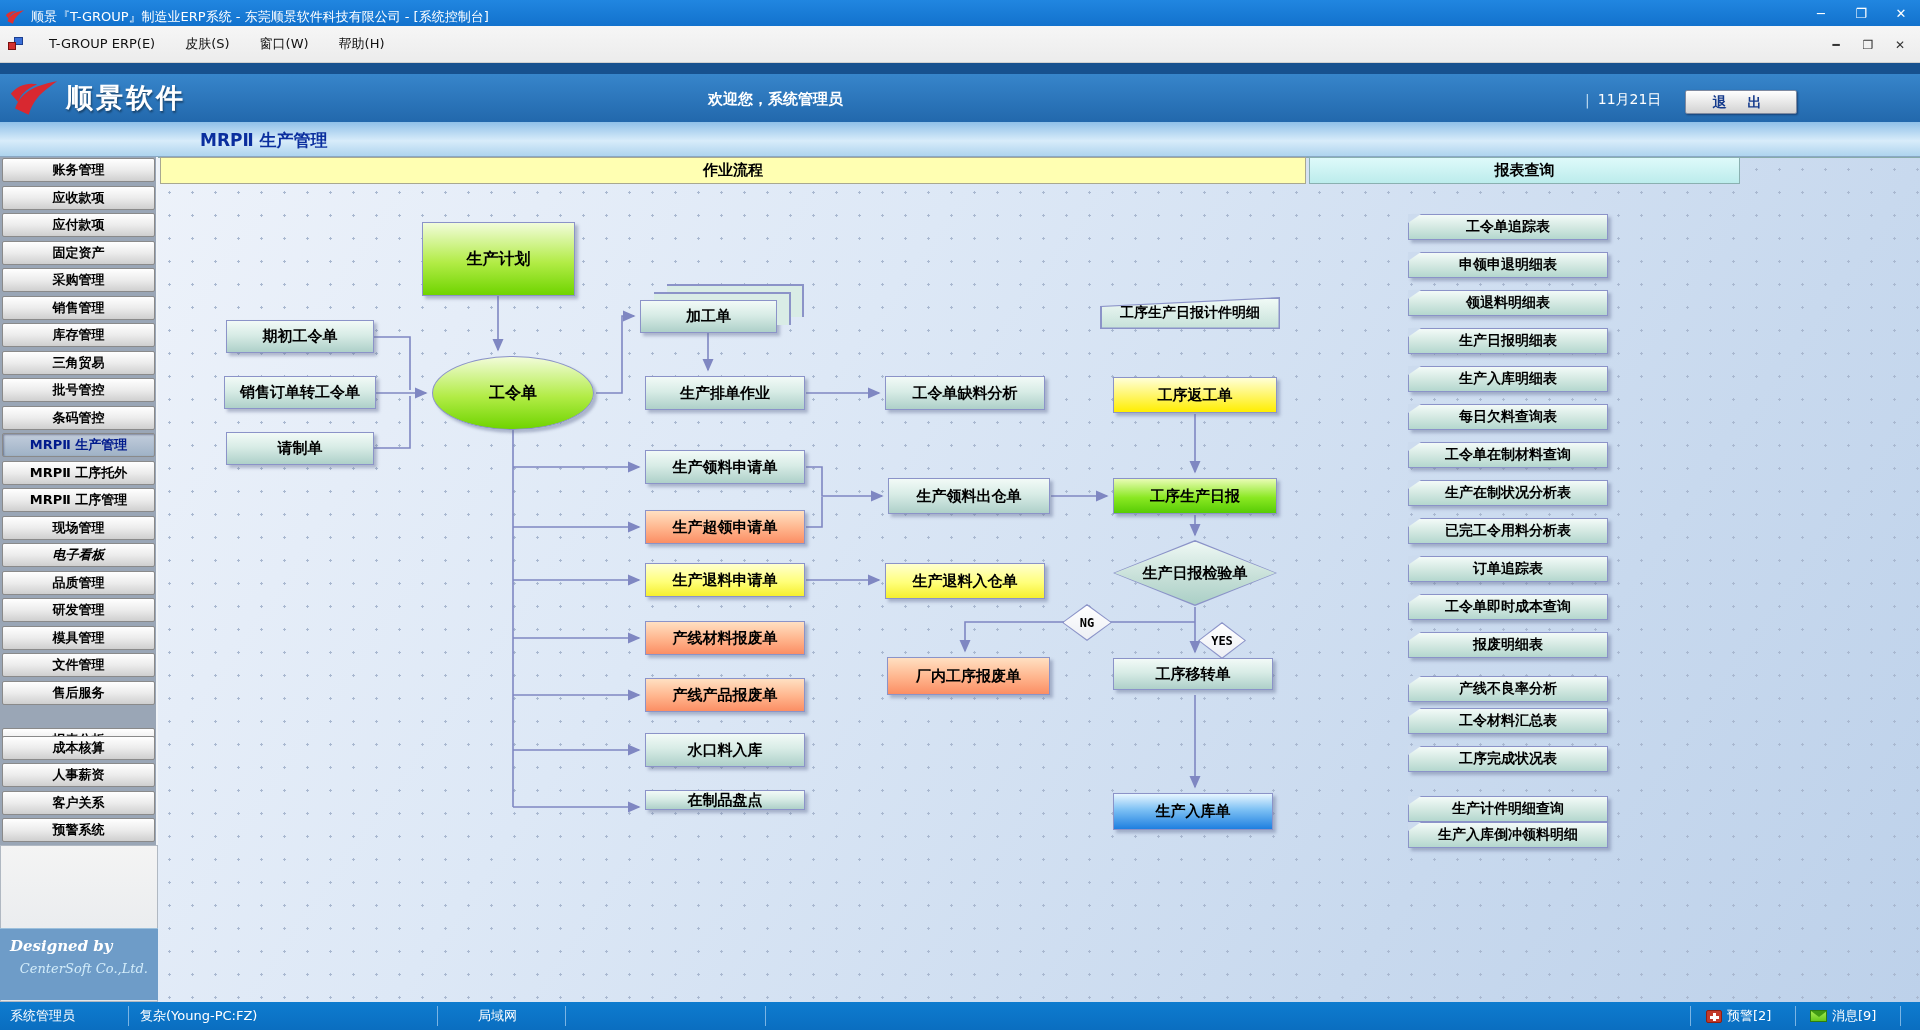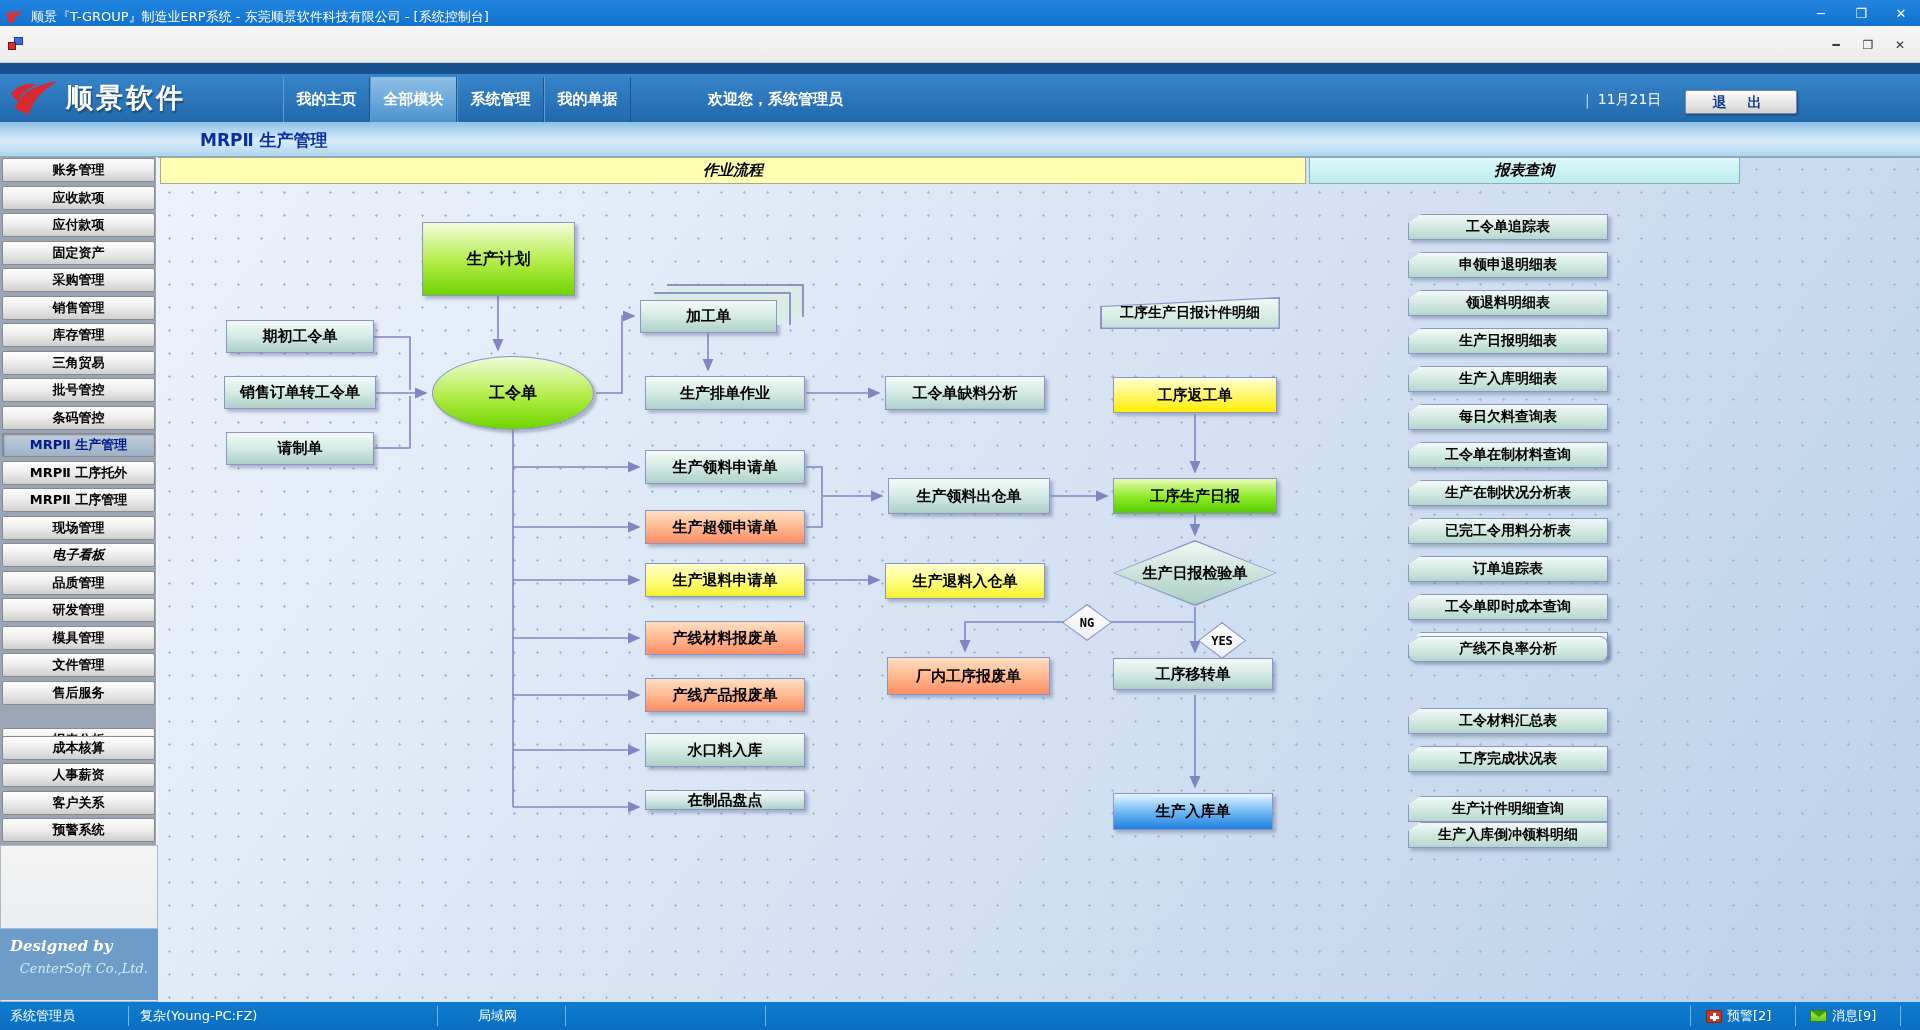--- a/index.html
+++ b/index.html
@@ -73,21 +73,21 @@
     font-family:"DejaVu Serif","Liberation Serif",serif; }
   .designed .d2 { color:#d2ecfa; font-size:13px; font-style:italic; text-align:right; margin-top:6px;
     font-family:"DejaVu Serif","Liberation Serif",serif; }
 
   
   .canvas { position:absolute; left:158px; top:157px; width:1762px; height:845px;
     background-image:radial-gradient(circle,#a9b8d0 1px,rgba(0,0,0,0) 1.4px),
       linear-gradient(125deg,#edf2fa 0%,#dde8f6 35%,#c8d9ee 75%,#bdd1ea 100%);
     background-size:23px 23px,100% 100%; border-top:1px solid #8aa; }
   .hdr { position:absolute; top:157px; height:27px; display:flex; align-items:center;
-    justify-content:center; font-size:15px; font-weight:bold; color:#000; z-index:4;font-style:italic; }
+    justify-content:center; font-size:15px; font-weight:bold; color:#000; z-index:4; }
   .hdr.workflow { left:160px; width:1146px; background:#ffffb2;
     border:1px solid #a8a890; }
   .hdr.reports { left:1309px; width:431px; background:linear-gradient(#defafa,#bcecec);
     border:1px solid #8ab0b0; }
 
   
   .node { position:absolute; z-index:2; border:1px solid #8b93c8;
     display:flex; align-items:center; justify-content:center;
     font-size:15px; font-weight:bold; color:#000;
     box-shadow:3px 3px 3px rgba(105,115,150,.45); cursor:default; }
@@ -159,41 +159,41 @@
     <span>❐</span>
     <span>✕</span>
   </div>
 </div>
 
 <div class="menubar">
   <span class="micon">
       <i class="b1"></i>
       <i class="b2"></i>
     </span>
+  <span style="display:flex">
+      <span class="menu-item">T-GROUP ERP(E)</span>
+      <span class="menu-item">皮肤(S)</span>
+      <span class="menu-item">窗口(W)</span>
+      <span class="menu-item">帮助(H)</span>
+    </span>
 </div>
 <div class="mctrls">
   <span>━</span>
   <span>❐</span>
   <span>✕</span>
 </div>
 
 <div class="banner">
   <div class="blogo">
     <svg viewBox="0 0 48 40">
       <path d="M6 30 C12 12, 30 7, 46 4 C31 15, 24 20, 19 36 Z" fill="#d82830"></path>
       <path d="M2 16 C8 8, 18 5, 27 7 C16 12, 11 17, 9 24 Z" fill="#d82830"></path>
     </svg>
     <span class="lname">顺景软件</span>
   </div>
-  <div class="tabs">
-      <div class="tab">我的主页</div>
-      <div class="tab active">全部模块</div>
-      <div class="tab">系统管理</div>
-      <div class="tab">我的单据</div>
-    </div>
   <div class="welcome">欢迎您，系统管理员</div>
   <div class="bdate">
     <span class="pipe">|</span>
     <span>11月21日</span>
   </div>
   <div class="exit-btn">退 出</div>
 </div>
 
 <div class="pagebar">
   <span class="ptitle">MRPⅡ 生产管理</span>
@@ -294,21 +294,21 @@
 <div class="report-btn" style="top: 290px;">领退料明细表</div>
 <div class="report-btn" style="top: 328px;">生产日报明细表</div>
 <div class="report-btn" style="top: 366px;">生产入库明细表</div>
 <div class="report-btn" style="top: 404px;">每日欠料查询表</div>
 <div class="report-btn" style="top: 442px;">工令单在制材料查询</div>
 <div class="report-btn" style="top: 480px;">生产在制状况分析表</div>
 <div class="report-btn" style="top: 518px;">已完工令用料分析表</div>
 <div class="report-btn" style="top: 556px;">订单追踪表</div>
 <div class="report-btn" style="top: 594px;">工令单即时成本查询</div>
 <div class="report-btn" style="top: 632px;">报废明细表</div>
-<div class="report-btn" style="top: 636px; border-radius: 8px;">产线不良率分析</div>
+<div class="report-btn" style="top: 676px;">产线不良率分析</div>
 <div class="report-btn" style="top: 708px;">工令材料汇总表</div>
 <div class="report-btn" style="top: 746px;">工序完成状况表</div>
 <div class="report-btn" style="top: 784px; margin-top: 12px;">生产计件明细查询</div>
 <div class="report-btn" style="top: 822px;">生产入库倒冲领料明细</div>
 <div class="node green" style="left: 422px; top: 222px; width: 153px; height: 74px;">
     <span>生产计划</span>
   </div>
 <div class="node green ellipse" style="left: 432px; top: 356px; width: 162px; height: 74px;">
     <span>工令单</span>
   </div>

